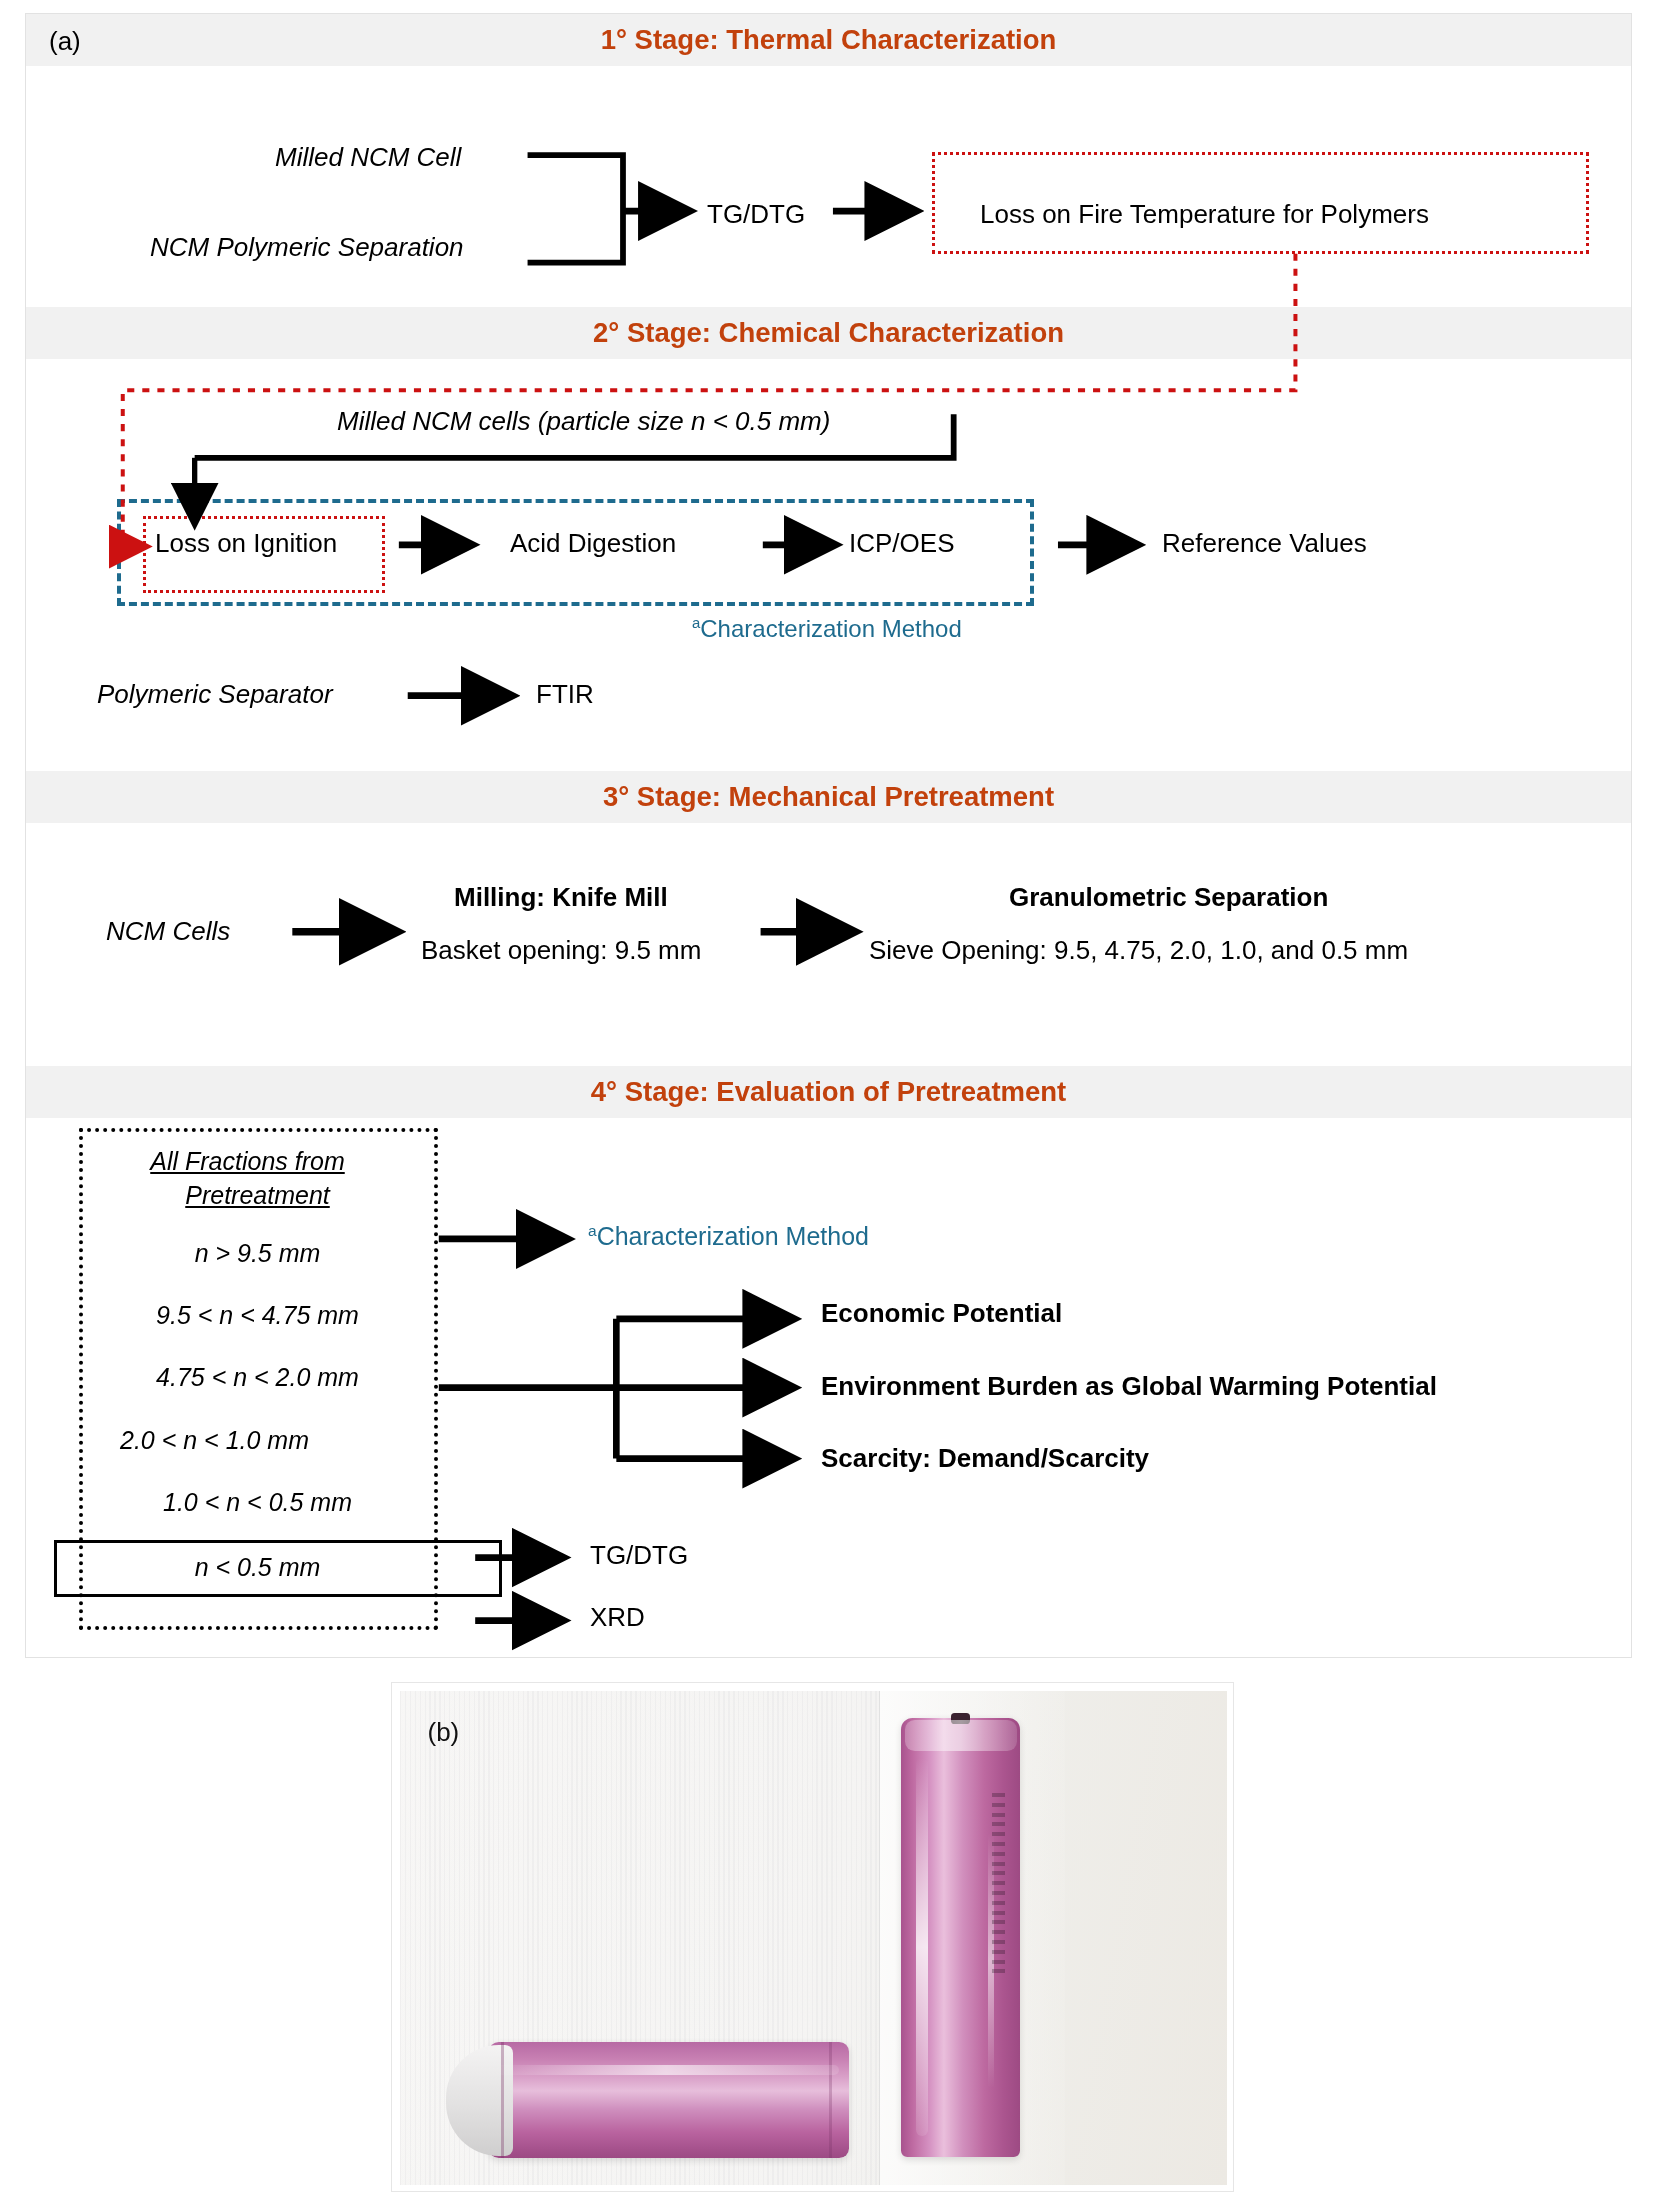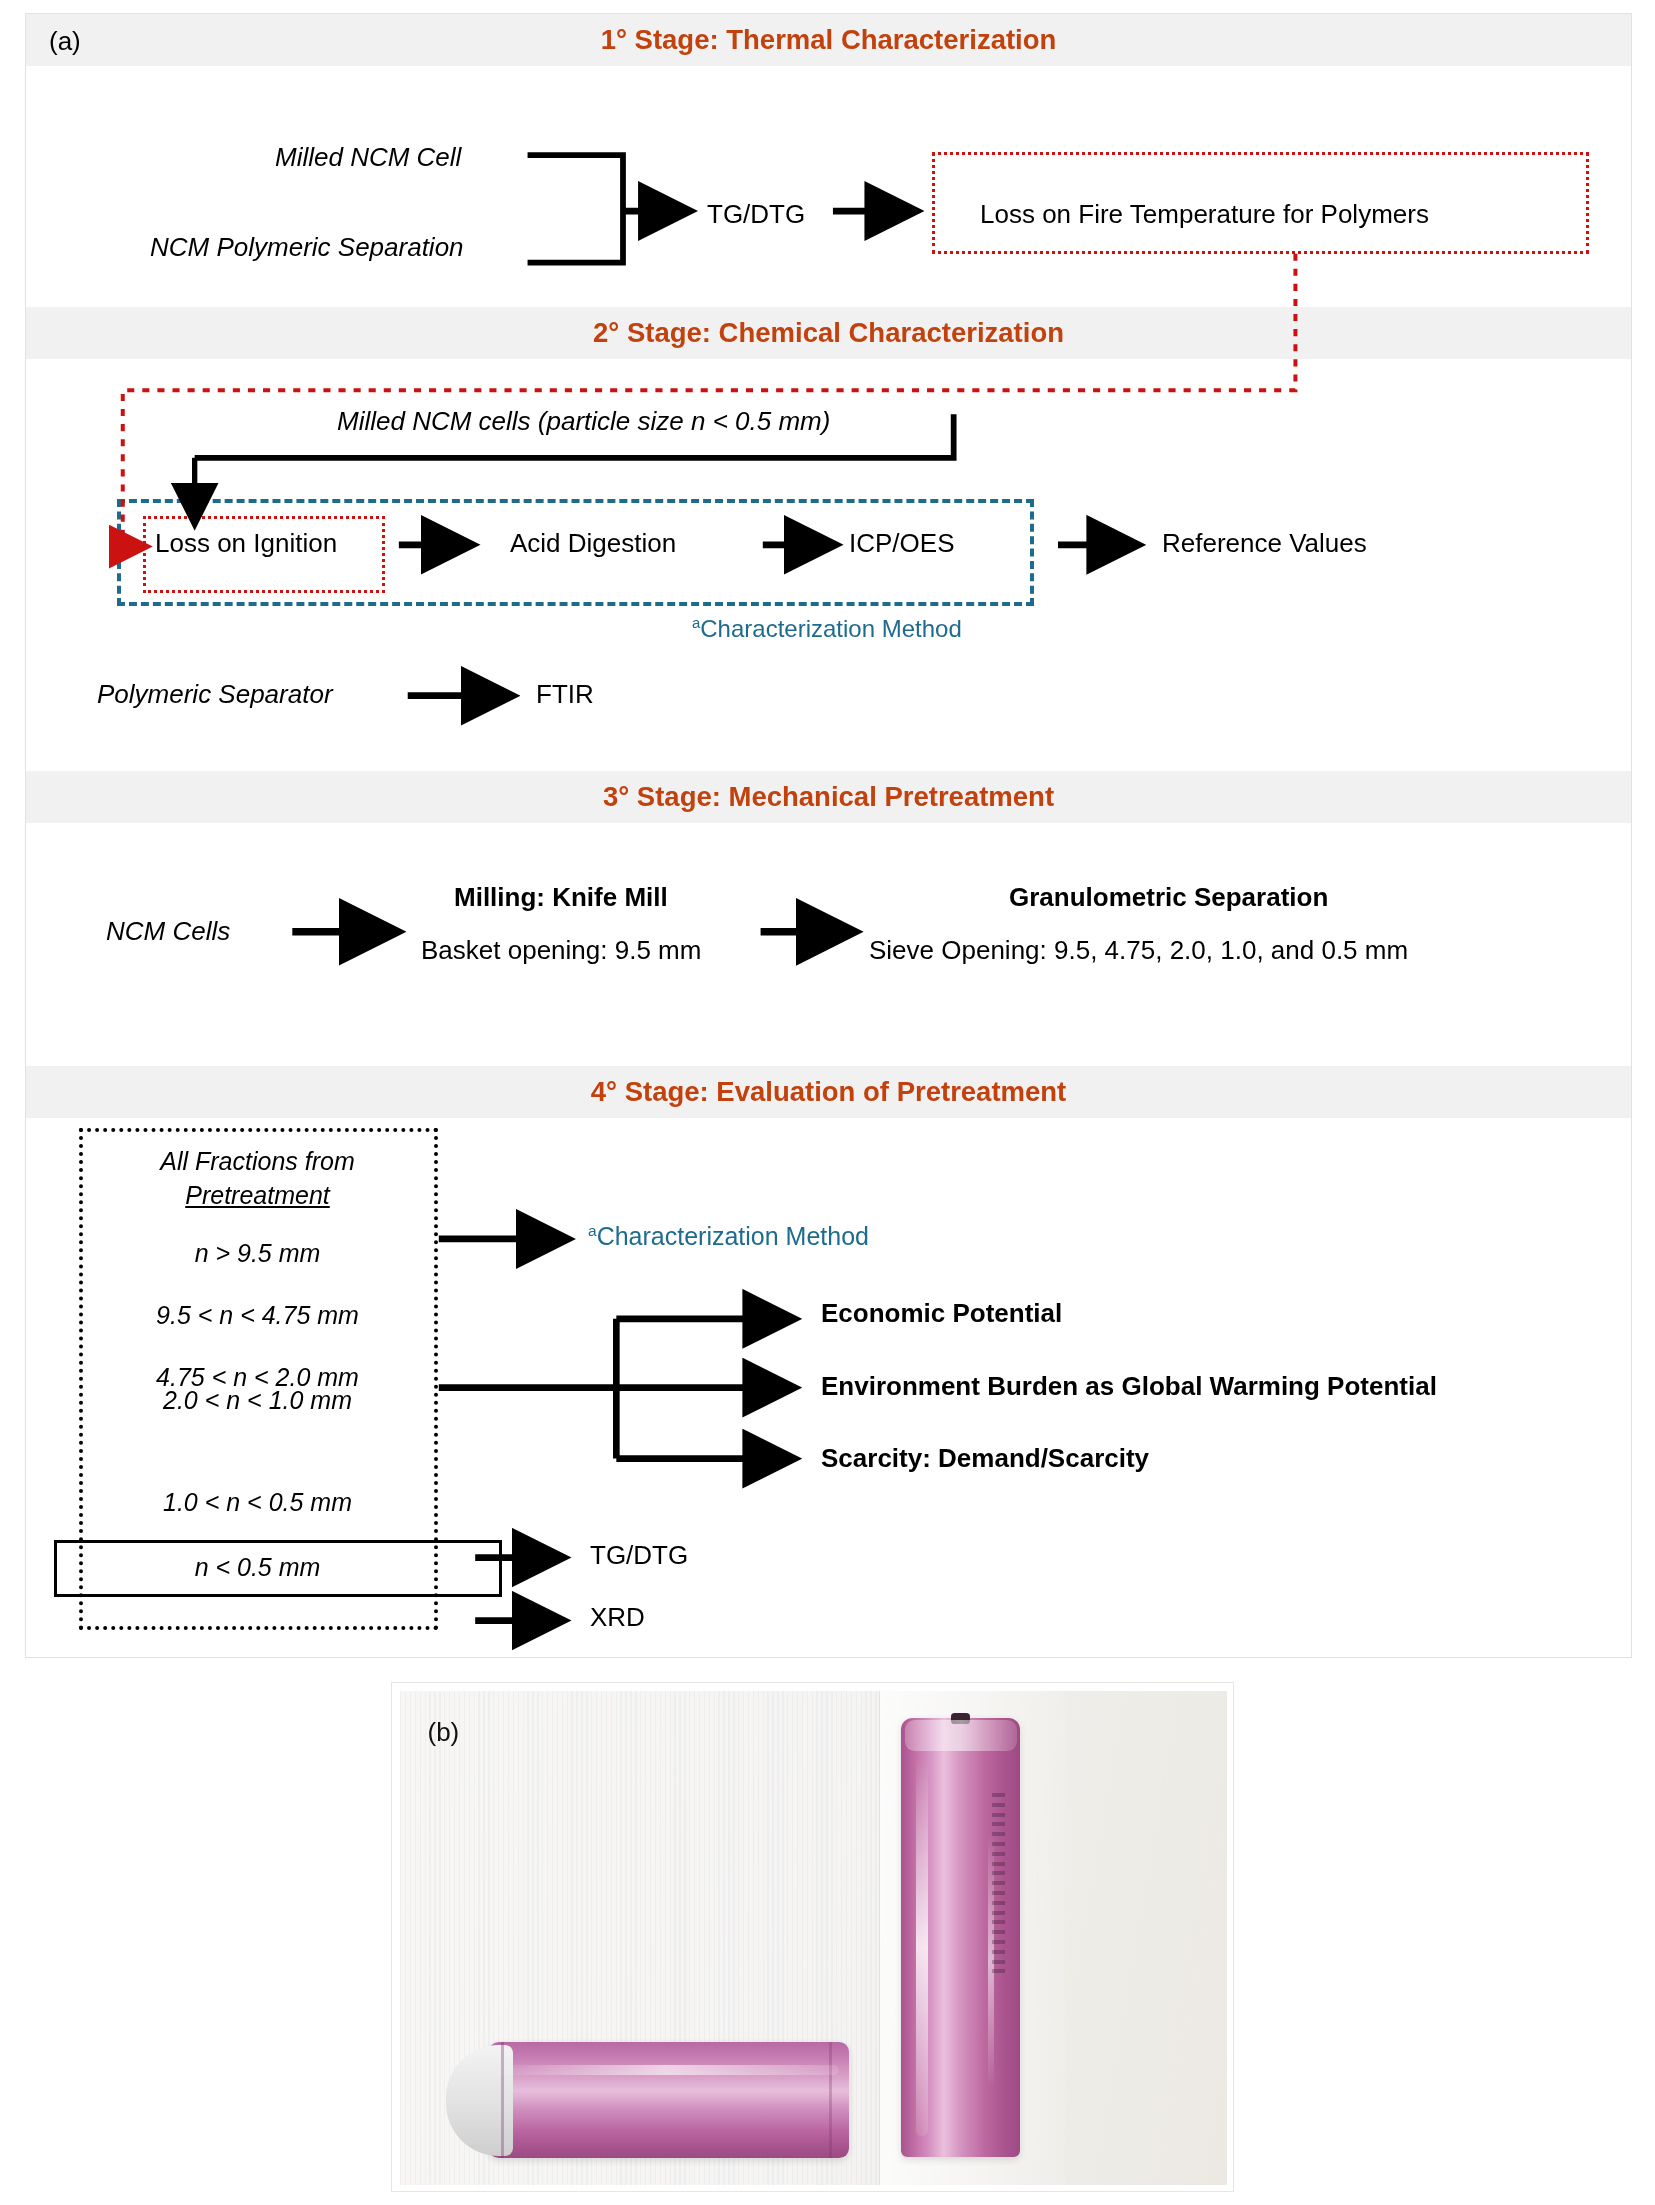--- a/index.html
+++ b/index.html
@@ -197,29 +197,29 @@
     <div class="lbl bd f58" style="left:983px;top:869px;">Granulometric Separation</div>
     <div class="lbl f58" style="left:843px;top:922px;">Sieve Opening: 9.5, 4.75, 2.0, 1.0, and 0.5 mm</div>
 
     <div class="stage-band" style="top:1052px;height:52px;">
       <div class="stage-title">4° Stage: Evaluation of Pretreatment</div>
     </div>
 
     <div style="position:absolute;left:53px;top:1114px;width:359px;height:502px;
                 border:4px dotted #000;box-sizing:border-box;"></div>
 
-    <div class="lbl it f56" style="left:94px;top:1133px;text-align:center;width:275px;
-                ">All Fractions from</div>
+    <div class="lbl it f56" style="left:84px;top:1133px;text-align:center;width:275px;
+                text-decoration:underline;">All Fractions from</div>
     <div class="lbl it f56" style="left:94px;top:1167px;text-align:center;width:275px;
                 text-decoration:underline;">Pretreatment</div>
 
     <div class="lbl it f56" style="left:94px;top:1225px;width:275px;text-align:center;">n &gt; 9.5 mm</div>
     <div class="lbl it f56" style="left:94px;top:1287px;width:275px;text-align:center;">9.5 &lt; n &lt; 4.75 mm</div>
     <div class="lbl it f56" style="left:94px;top:1349px;width:275px;text-align:center;">4.75 &lt;  n &lt; 2.0 mm</div>
-    <div class="lbl it f56" style="left:94px;top:1372px;width:275px;text-align:center;">2.0 &lt; n &lt; 1.0 mm</div>
+    <div class="lbl it f56" style="left:94px;top:1412px;width:275px;">2.0 &lt; n &lt; 1.0 mm</div>
     <div class="lbl it f56" style="left:94px;top:1474px;width:275px;text-align:center;">1.0 &lt; n &lt; 0.5 mm</div>
 
     <div style="position:absolute;left:27.5px;top:1526px;width:448px;height:57px;
                 border:3.6px solid #000;box-sizing:border-box;"></div>
     <div class="lbl it f56" style="left:94px;top:1539px;width:275px;text-align:center;">n &lt; 0.5 mm</div>
 
     <div class="lbl f56 teal" style="left:562px;top:1208px;">
       <span class="sup">a</span><span>Characterization Method</span>
     </div>
 

